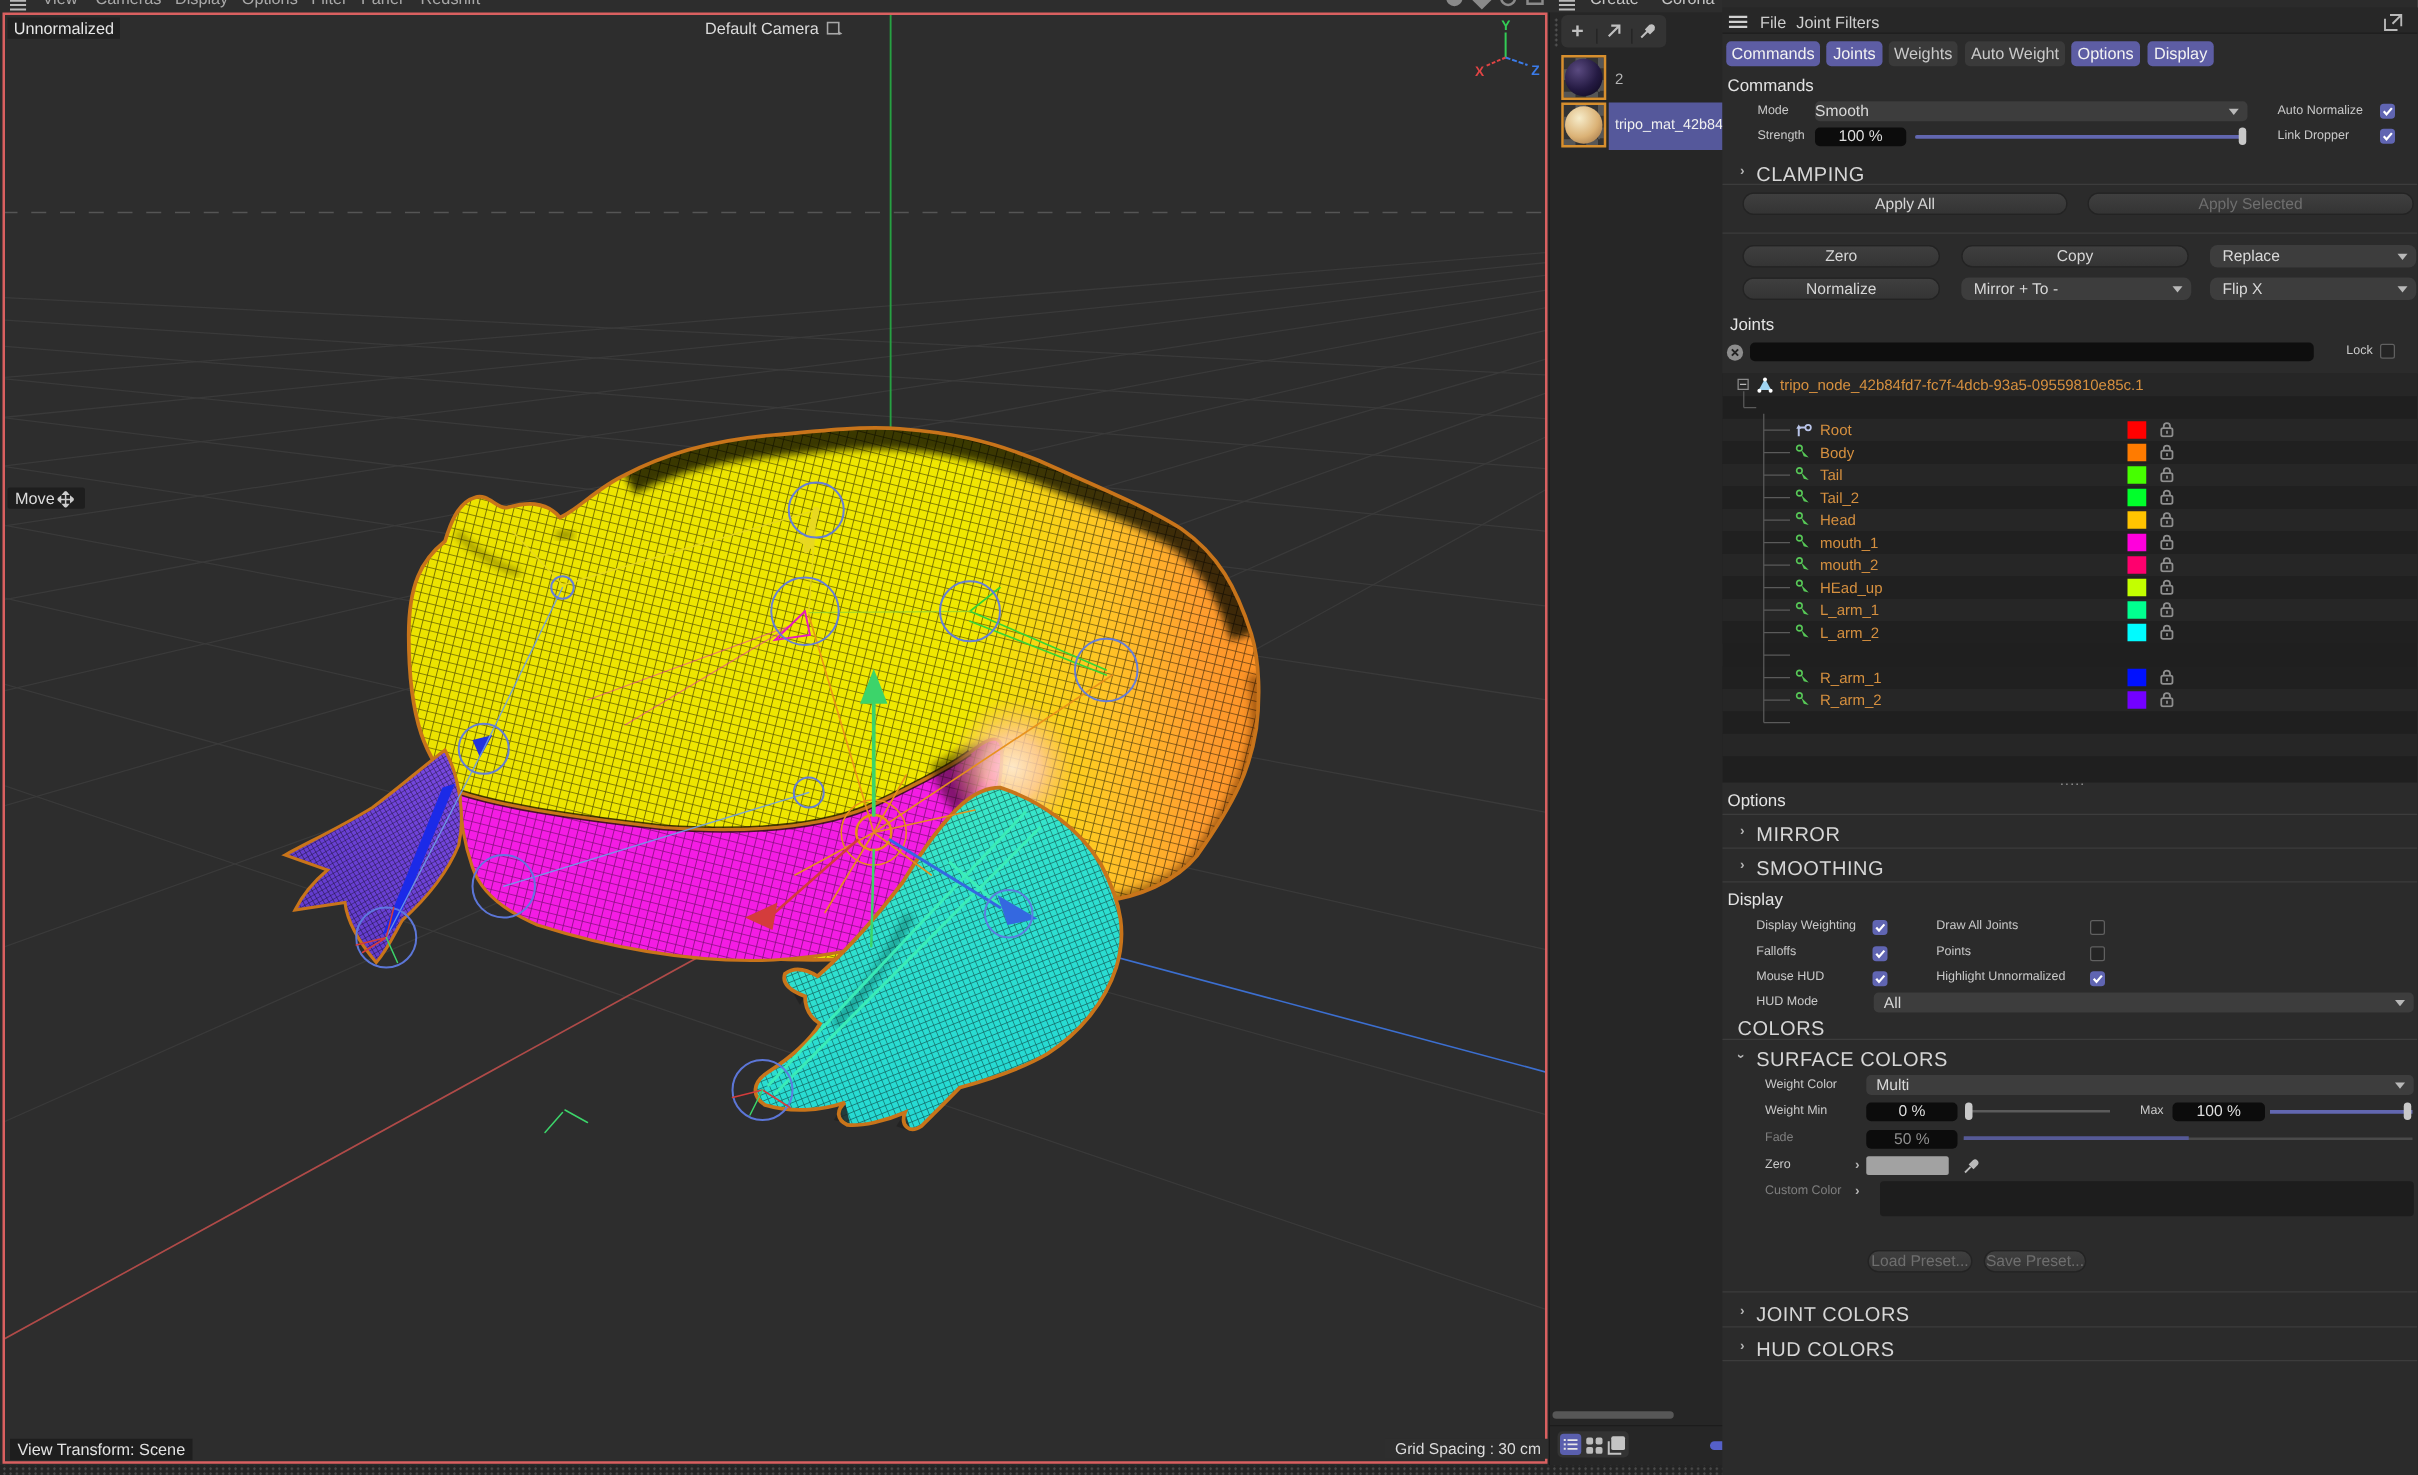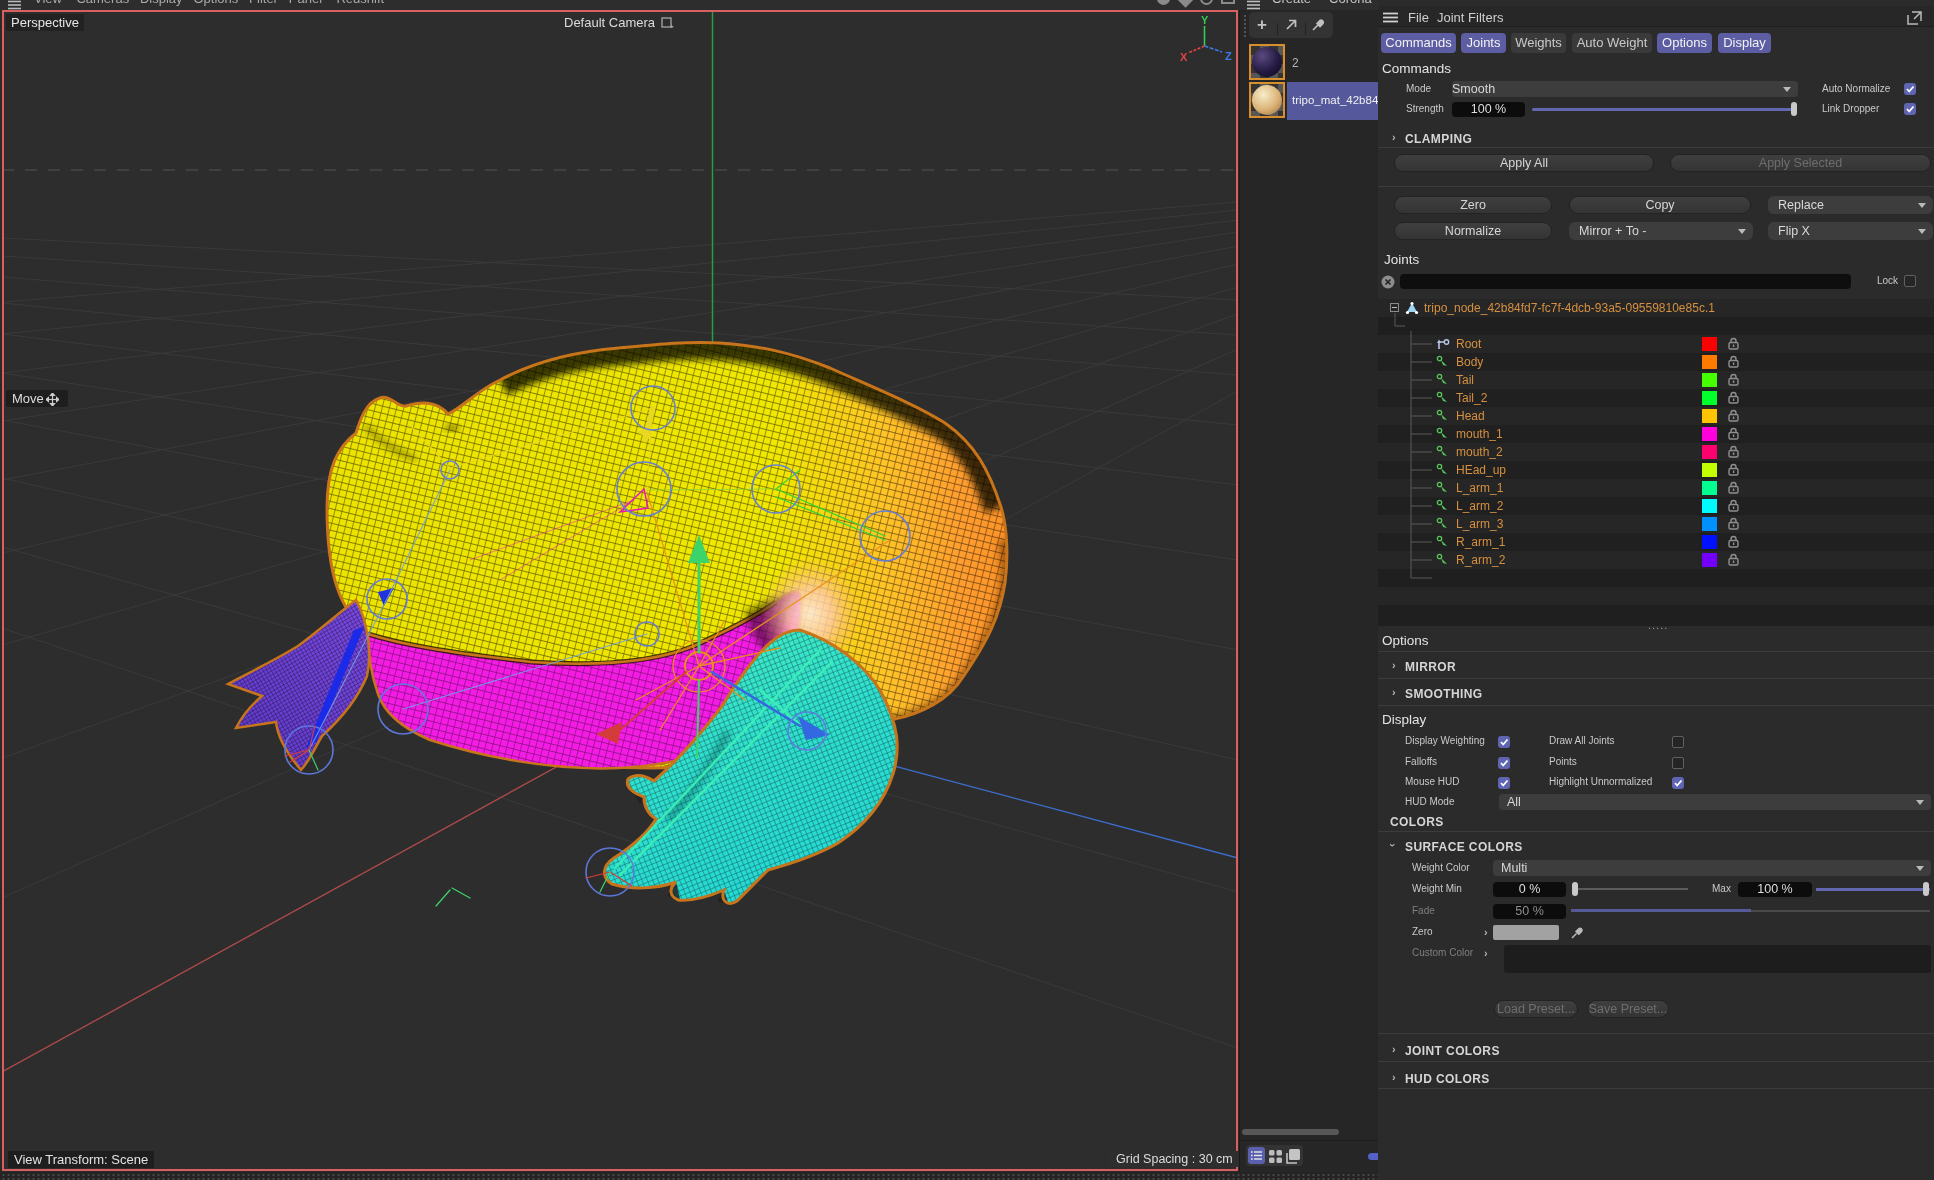--- a/index.html
+++ b/index.html
@@ -1,18 +1,18 @@
 <!DOCTYPE html>
 <html><head><meta charset="utf-8"><style>
 *{margin:0;padding:0;box-sizing:border-box}
 html,body{width:1934px;height:1180px;background:#2a2a2a;font-family:"Liberation Sans",sans-serif;overflow:hidden;position:relative}
 .a{position:absolute}
 .lbl{position:absolute;font-size:10px;color:#c9c9c9;white-space:nowrap}
 .hd{position:absolute;font-size:13.5px;color:#e4e4e4;white-space:nowrap}
-.sec{position:absolute;font-size:12px;font-weight:bold;color:#d6d6d6;white-space:nowrap;letter-spacing:.4px}
+.sec{position:absolute;font-size:16px;font-weight:normal;color:#d6d6d6;white-space:nowrap;letter-spacing:.4px}
 .chev{position:absolute;font-size:11px;color:#b5b5b5;font-weight:bold}
 .btn{position:absolute;background:linear-gradient(#3f3f3f,#343434);border:1px solid #232323;border-radius:9px;color:#d6d6d6;text-align:center;font-size:12.5px;white-space:nowrap}
 .btn.dis{color:#6e6e6e}
 .drop{position:absolute;background:#3d3d3d;border-radius:4px;color:#d8d8d8;font-size:12.5px;white-space:nowrap}
 .drop .ar{position:absolute;right:7px;top:50%;margin-top:-2px;width:0;height:0;border-left:4.5px solid transparent;border-right:4.5px solid transparent;border-top:5px solid #b9b9b9}
 .fld{position:absolute;background:#0c0c0c;border-radius:4px;color:#dedede;font-size:12.5px;text-align:center}
 .cb{position:absolute;width:12px;height:12px;border-radius:3px;background:#6065b2}
 .cb svg{position:absolute;left:1px;top:1px}
 .cboff{position:absolute;width:12px;height:12px;border-radius:2px;background:#252525;border:1px solid #606060}
 .hr{position:absolute;height:1px;background:#3c3c3c}
@@ -171,21 +171,21 @@
         <circle cx="309" cy="750" r="24" stroke="#5f7ae0" stroke-width="1.6" opacity="0.95"></circle>
         <circle cx="403" cy="709" r="25" stroke="#5f7ae0" stroke-width="1.6" opacity="0.95"></circle>
         <circle cx="610" cy="872" r="24" stroke="#5f7ae0" stroke-width="1.6" opacity="0.95"></circle>
         <circle cx="807" cy="731" r="19" stroke="#5f7ae0" stroke-width="1.6" opacity="0.95"></circle>
         <circle cx="647" cy="634" r="12" stroke="#5f7ae0" stroke-width="1.6" opacity="0.95"></circle>
         <path d="M309,750 L285,756 M309,750 L315,726 M309,750 L290,762" stroke="#d43c3c" stroke-width="1.2"></path>
         <path d="M309,750 L318,770" stroke="#3cd46a" stroke-width="1.2"></path>
         <path d="M610,872 L586,878 M610,872 L632,886" stroke="#d43c3c" stroke-width="1.2"></path>
         <path d="M610,872 L600,892 M450,890 L436,906 M452,888 L470,898" stroke="#3cd46a" stroke-width="1.2"></path>
       </g>
-    </svg><div class="a" style="left:2px;top:2px;background:rgba(25,25,25,.55);padding:1px 5px;color:#e6e6e6;font-size:13px">Perspective</div><div class="a" style="left:560px;top:3px;color:#dcdcdc;font-size:13px">Default Camera</div><svg class="a" style="left:657px;top:5px" width="13" height="12">
+    </svg><div class="a" style="left:2px;top:2px;background:rgba(25,25,25,.55);padding:1px 5px;color:#e6e6e6;font-size:13px">Unnormalized</div><div class="a" style="left:560px;top:3px;color:#dcdcdc;font-size:13px">Default Camera</div><svg class="a" style="left:657px;top:5px" width="13" height="12">
       <rect x="1" y="1" width="9" height="9" fill="none" stroke="#a8a8a8" stroke-width="1.3"></rect>
       <path d="M10,8 l3,2 -3,1 Z" fill="#a8a8a8"></path>
     </svg><div class="a" style="left:2px;top:378px;background:rgba(20,20,20,.6);padding:1px 24px 1px 6px;color:#dcdcdc;font-size:13px;border-radius:2px">Move</div><svg class="a" style="left:42px;top:381px" width="13" height="13" viewBox="0 0 13 13">
       <g stroke="#cccccc" stroke-width="1.2" fill="#cccccc">
         <line x1="6.5" y1="2" x2="6.5" y2="11"></line>
         <line x1="2" y1="6.5" x2="11" y2="6.5"></line>
         <path d="M6.5,0 l2,2.4 h-4 Z"></path>
         <path d="M6.5,13 l2,-2.4 h-4 Z"></path>
         <path d="M0,6.5 l2.4,2 v-4 Z"></path>
         <path d="M13,6.5 l-2.4,2 v-4 Z"></path>
@@ -442,33 +442,20 @@
             <rect x="5.9" y="7.5" width="1.4" height="2.5" fill="#8f8f8f"></rect>
           </svg></div>
       </div>
       <div class="tr" style="left:0;top:198px;background:#202020;width:556px">
         <div class="a" style="left:58px;top:2px"><svg width="13" height="13" viewBox="0 0 13 13">
             <circle cx="3.5" cy="3.5" r="2.2" fill="none" stroke="#57c857" stroke-width="1.3"></circle>
             <path d="M5,5 L11,11 L7,10 Z" fill="#57c857"></path>
           </svg></div>
         <div class="a" style="left:78px;top:2px;color:#d6903f">L_arm_2</div>
         <div class="sw" style="background:#00fbff"></div>
-        <div class="a" style="left:349px;top:2px"><svg width="13" height="13" viewBox="0 0 13 13">
-            <rect x="2" y="5.5" width="9" height="6.5" rx="1.5" fill="none" stroke="#8f8f8f" stroke-width="1.4"></rect>
-            <path d="M4,5.5 V4 a2.5,2.5 0 0 1 5,0 V5.5" fill="none" stroke="#8f8f8f" stroke-width="1.4"></path>
-            <rect x="5.9" y="7.5" width="1.4" height="2.5" fill="#8f8f8f"></rect>
-          </svg></div>
-      </div>
-      <div class="tr" style="left:0;top:216px;background:#262626;width:556px">
-        <div class="a" style="left:58px;top:2px"><svg width="13" height="13" viewBox="0 0 13 13">
-            <circle cx="3.5" cy="3.5" r="2.2" fill="none" stroke="#57c857" stroke-width="1.3"></circle>
-            <path d="M5,5 L11,11 L7,10 Z" fill="#57c857"></path>
-          </svg></div>
-        <div class="a" style="left:78px;top:2px;color:#d6903f">L_arm_3</div>
-        <div class="sw" style="background:#0091ff"></div>
         <div class="a" style="left:349px;top:2px"><svg width="13" height="13" viewBox="0 0 13 13">
             <rect x="2" y="5.5" width="9" height="6.5" rx="1.5" fill="none" stroke="#8f8f8f" stroke-width="1.4"></rect>
             <path d="M4,5.5 V4 a2.5,2.5 0 0 1 5,0 V5.5" fill="none" stroke="#8f8f8f" stroke-width="1.4"></path>
             <rect x="5.9" y="7.5" width="1.4" height="2.5" fill="#8f8f8f"></rect>
           </svg></div>
       </div>
       <div class="tr" style="left:0;top:234px;background:#202020;width:556px">
         <div class="a" style="left:58px;top:2px"><svg width="13" height="13" viewBox="0 0 13 13">
             <circle cx="3.5" cy="3.5" r="2.2" fill="none" stroke="#57c857" stroke-width="1.3"></circle>
             <path d="M5,5 L11,11 L7,10 Z" fill="#57c857"></path>

